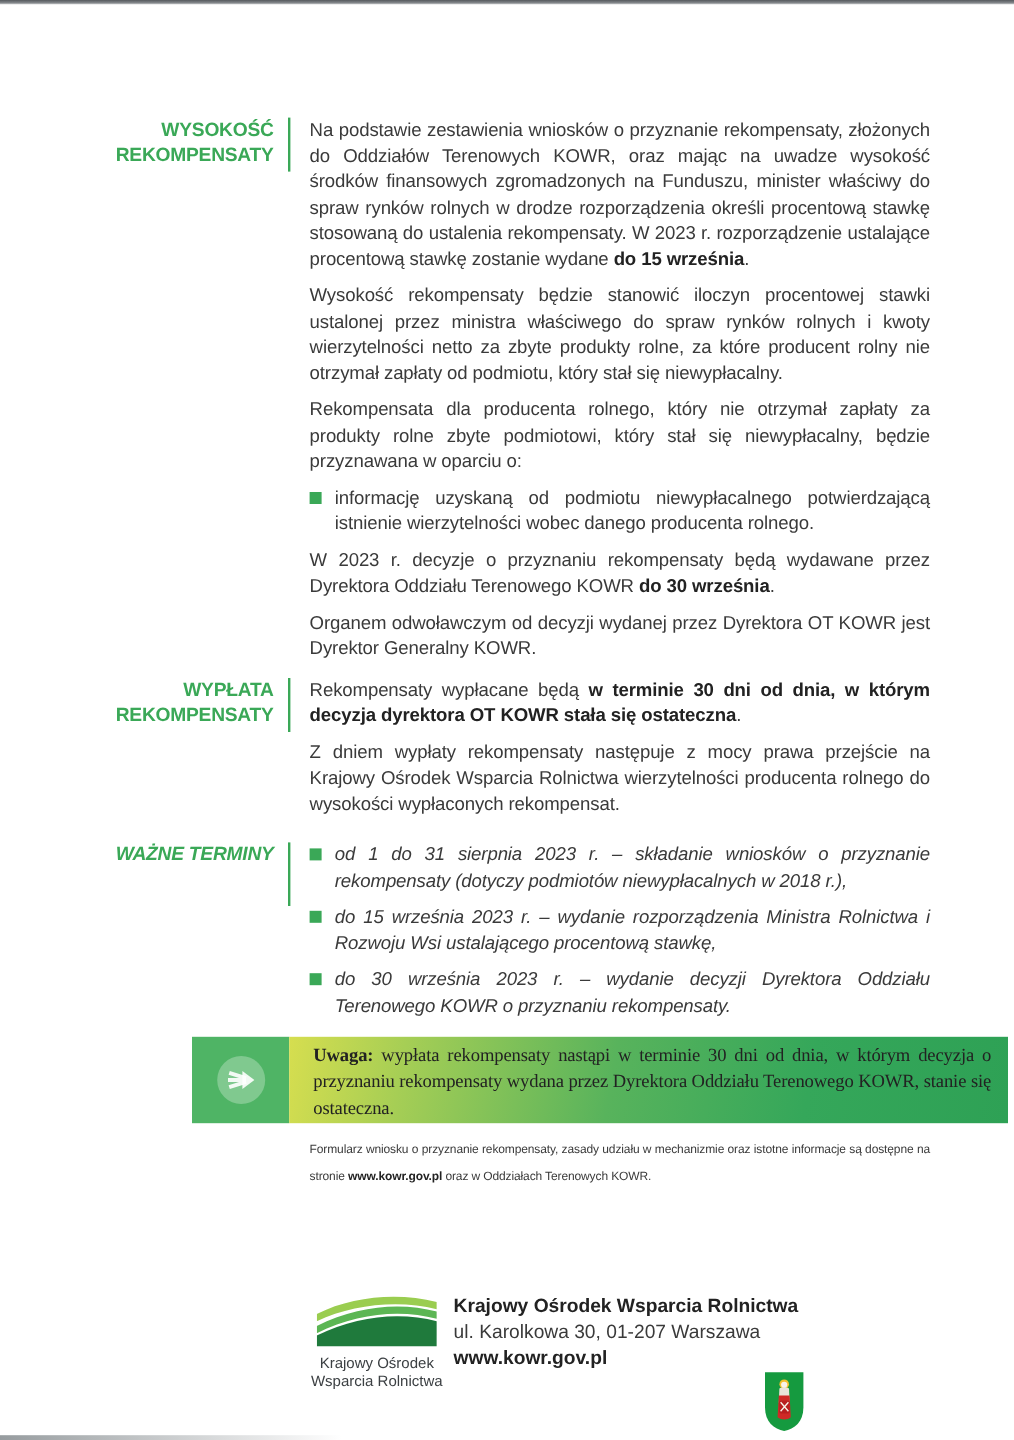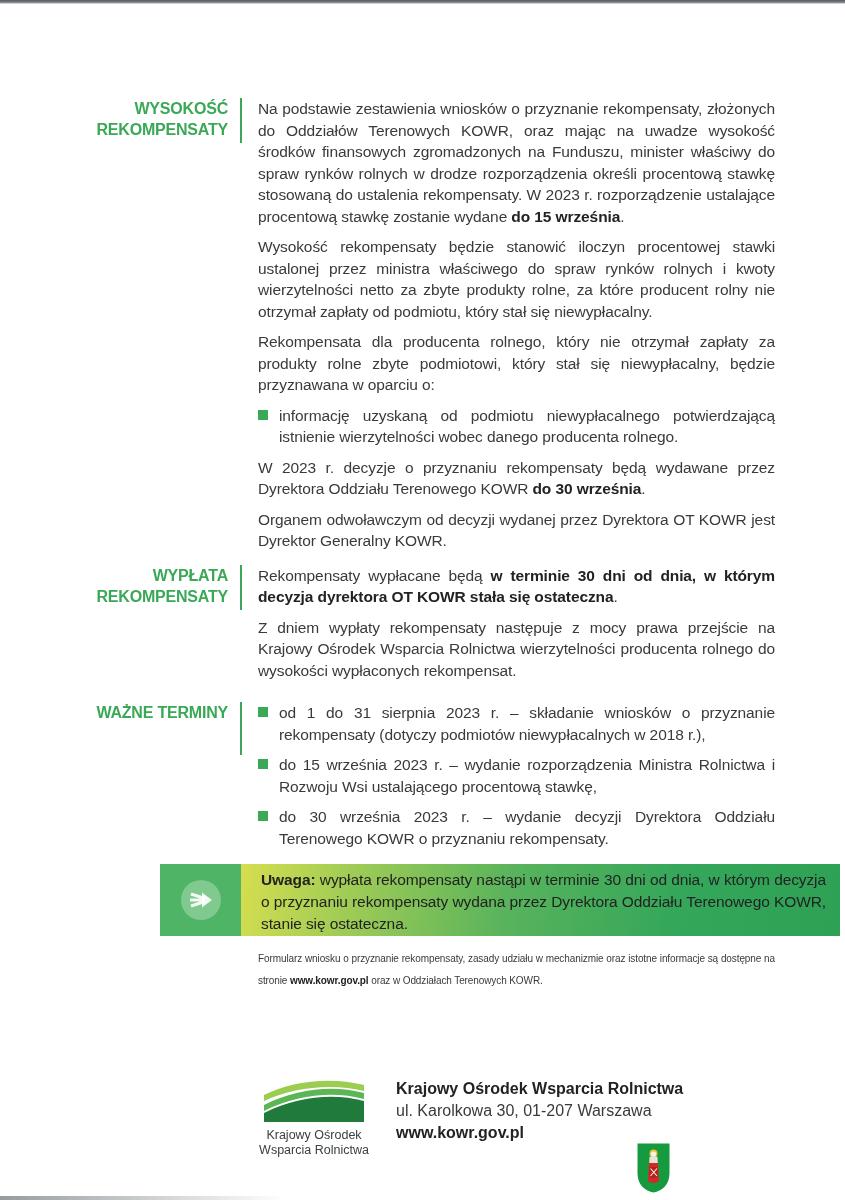--- a/index.html
+++ b/index.html
@@ -24,36 +24,36 @@
   }
   .label-box.tall{padding-bottom:32px;}
   .content-col{width:517px;margin-left:16px;font-size:15.5px;line-height:21.5px;
     text-align:justify;letter-spacing:-.1px;color:#3a3a3a;}
   .content-col p{margin:0 0 9px 0;}
   .bullet{position:relative;padding-left:21px;margin:0 0 9px 0;}
   .sq{position:absolute;left:0;top:5px;width:10px;height:10px;background:#3aa857;display:block;}
   b{color:#222;}
 
   .row-wyplata{margin-top:4px;}
-  .row-terminy{margin-top:12px;}
+  .row-terminy{margin-top:12px;font-style:italic;}
 
-  .notice{margin:6px 0 0 160px;width:680px;height:72px;display:flex;}
+  .notice{margin:6px 0 0 160px;width:680px;height:72px;display:flex;font-family:Liberation Serif, serif;}
   .notice-icon-cell{width:81px;flex:none;background:#4fb465;
     display:flex;align-items:center;justify-content:center;}
   .notice-body{flex:1;padding:5px 14px 0 20px;text-align:justify;
     font-size:15.5px;line-height:22px;color:#222;letter-spacing:-.1px;
     background:linear-gradient(100deg,#d6de4f 0%,#a6ce55 16%,#58b35c 45%,#35a75a 72%,#2ea155 100%);}
 
   .closing{margin:12px 0 0 258px;width:517px;font-size:10px;line-height:21.5px;
     text-align:justify;letter-spacing:-.1px;color:#3a3a3a;}
 
   .footer{position:absolute;top:1078px;left:258px;display:flex;align-items:flex-start;}
   .footer-logo{width:112px;flex:none;text-align:center;}
   .footer-logo .logo-text{font-size:12.5px;line-height:15px;color:#3c4043;margin-top:2px;}
-  .footer-info{margin-left:26px;font-size:16px;line-height:22px;color:#3a3a3a;}
+  .footer-info{margin-left:8px;font-size:16px;line-height:22px;color:#3a3a3a;}
   .footer-info .org{font-weight:bold;color:#222;}
   .footer-info .site{font-weight:bold;color:#222;}
 
   .coa{position:absolute;left:637px;top:1143px;width:33px;height:50px;}
 </style>
 </head>
 <body>
 
 <div class="topline"></div>
 

